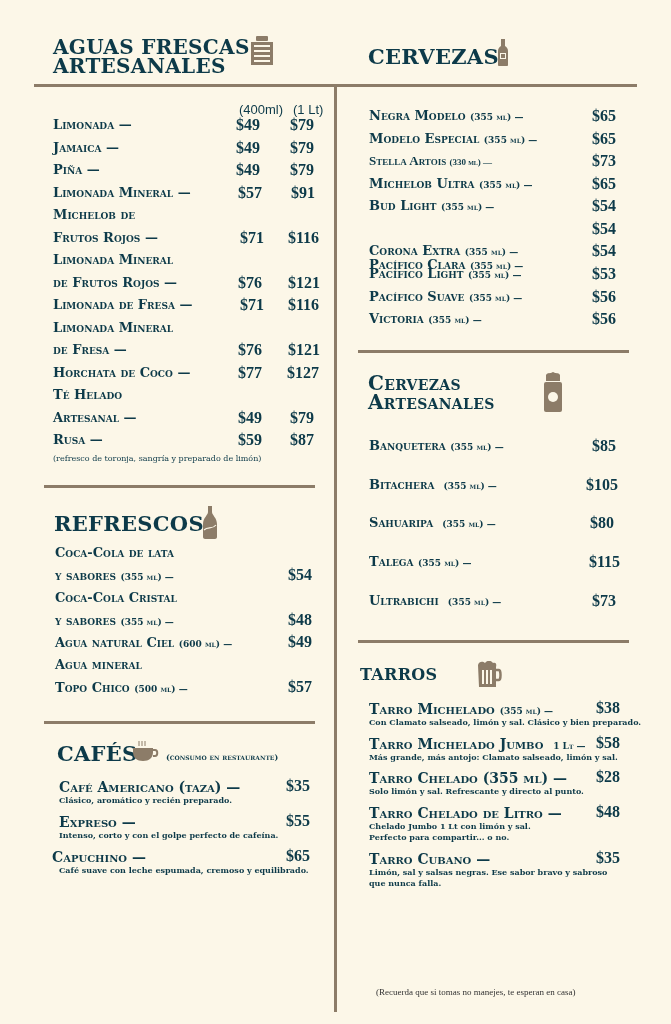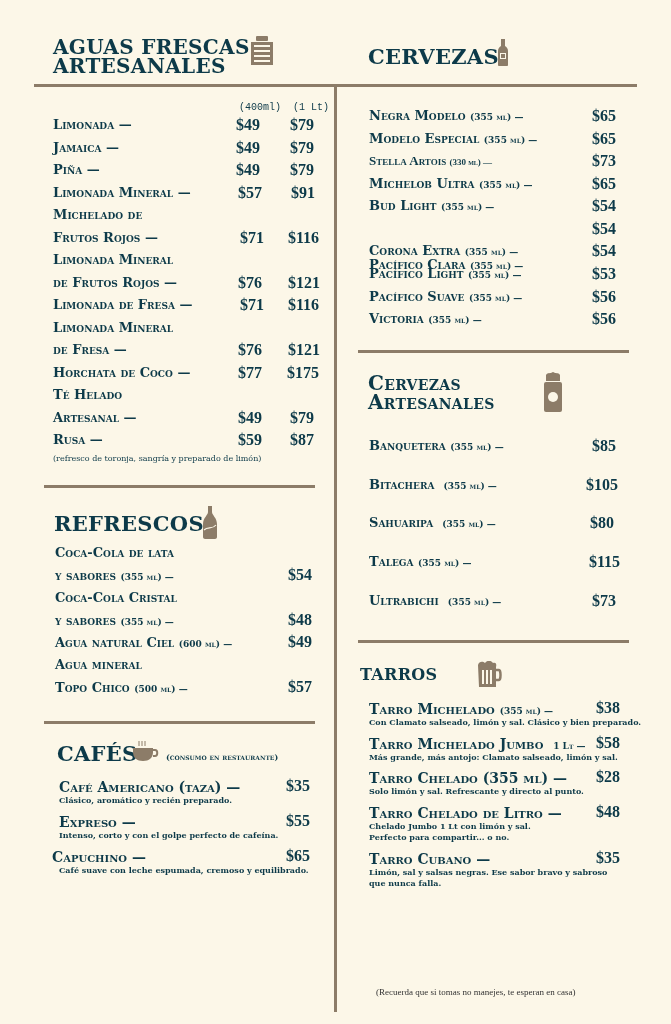--- a/index.html
+++ b/index.html
@@ -47,22 +47,22 @@
     position: absolute;
     font-family: "DejaVu Serif", serif;
     font-weight: bold;
     font-size: 8px;
     line-height: 11px;
     color: #0d3a49;
     white-space: nowrap;
   }
   .colhdr {
     position: absolute;
-    font-family: Liberation Mono, monospace;
-    font-size: 10px;
+    font-family: Liberation Sans, sans-serif;
+    font-size: 13px;
     color: #0d3a49;
   }
   .footer {
     position: absolute;
     font-family: "Liberation Serif", serif;
     font-size: 9px;
     color: #333;
   }
 </style>
 </head>
@@ -99,42 +99,42 @@
   <div class="price" style="left:290px; top:139px;">$79</div>
 
   <div class="item" style="left:53px; top:162px;">Piña —</div>
   <div class="price" style="left:236px; top:161px;">$49</div>
   <div class="price" style="left:290px; top:161px;">$79</div>
 
   <div class="item" style="left:53px; top:185px;">Limonada Mineral —</div>
   <div class="price" style="left:238px; top:184px;">$57</div>
   <div class="price" style="left:291px; top:184px;">$91</div>
 
-  <div class="item" style="left:53px; top:207px;">Michelado de</div>
+  <div class="item" style="left:53px; top:207px;">Michelob de</div>
   <div class="item" style="left:53px; top:230px;">Frutos Rojos —</div>
   <div class="price" style="left:240px; top:229px;">$71</div>
   <div class="price" style="left:288px; top:229px;">$116</div>
 
   <div class="item" style="left:53px; top:252px;">Limonada Mineral</div>
   <div class="item" style="left:53px; top:275px;">de Frutos Rojos —</div>
   <div class="price" style="left:238px; top:274px;">$76</div>
   <div class="price" style="left:288px; top:274px;">$121</div>
 
   <div class="item" style="left:53px; top:297px;">Limonada de Fresa —</div>
   <div class="price" style="left:240px; top:296px;">$71</div>
   <div class="price" style="left:288px; top:296px;">$116</div>
 
   <div class="item" style="left:53px; top:320px;">Limonada Mineral</div>
   <div class="item" style="left:53px; top:342px;">de Fresa —</div>
   <div class="price" style="left:238px; top:341px;">$76</div>
   <div class="price" style="left:288px; top:341px;">$121</div>
 
   <div class="item" style="left:53px; top:365px;">Horchata de Coco —</div>
   <div class="price" style="left:238px; top:364px;">$77</div>
-  <div class="price" style="left:287px; top:364px;">$175</div>
+  <div class="price" style="left:287px; top:364px;">$127</div>
 
   <div class="item" style="left:53px; top:387px;">Té Helado</div>
   <div class="item" style="left:53px; top:410px;">Artesanal —</div>
   <div class="price" style="left:238px; top:409px;">$49</div>
   <div class="price" style="left:290px; top:409px;">$79</div>
 
   <div class="item" style="left:53px; top:432px;">Rusa —</div>
   <div class="price" style="left:238px; top:431px;">$59</div>
   <div class="price" style="left:290px; top:431px;">$87</div>
 

